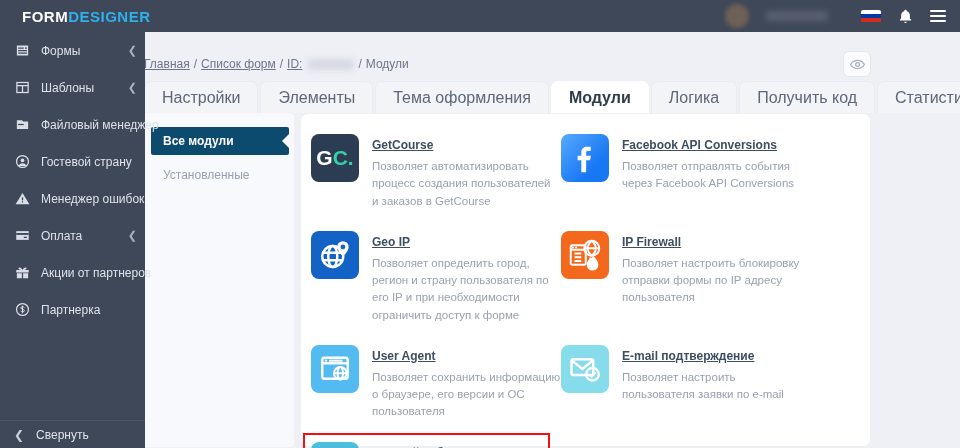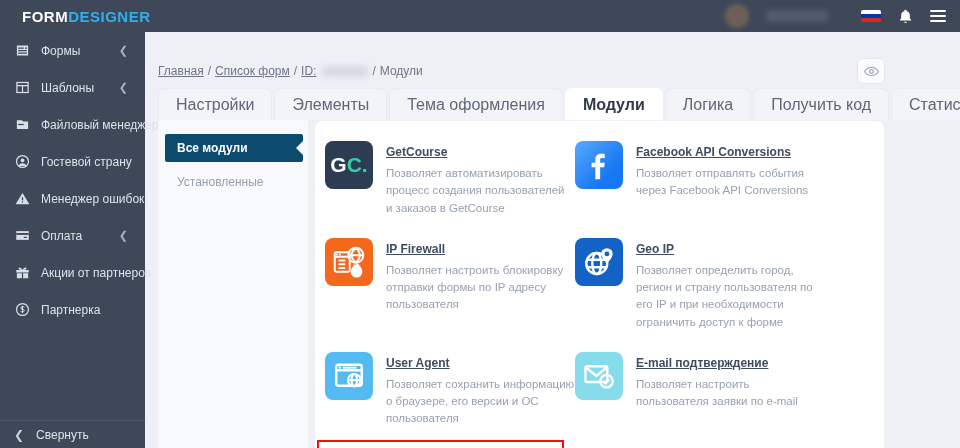--- a/index.html
+++ b/index.html
@@ -16,29 +16,29 @@
   .name-blur { width:62px; height:10px; border-radius:3px; background:#596070; filter:blur(3px); margin-right:16px; }
   .flag { width:20px; height:13px; border-radius:2px; overflow:hidden; display:flex; flex-direction:column; }
   .flag div { flex:1; }
   .flag .w { background:#ffffff; } .flag .b { background:#0039a6; } .flag .r { background:#d52b1e; }
   .icon-btn { background:none; border:none; cursor:pointer; display:flex; align-items:center; }
   .burger { display:flex; flex-direction:column; gap:3px; }
   .burger span { display:block; width:16px; height:2px; background:#ffffff; border-radius:1px; }
 
   
   .sidebar { position:absolute; top:32px; left:0; width:145px; height:416px; background:#3e4859; z-index:10; }
-  .side-item { display:flex; align-items:center; height:37px; padding:0 17px 0 14px; color:#dde2ea; font-size:12px; cursor:pointer; }
+  .side-item { display:flex; align-items:center; height:37px; padding:0 8px 0 14px; color:#dde2ea; font-size:12px; cursor:pointer; }
   .side-item .s-icon { width:16px; height:16px; margin-right:11px; flex:none; display:flex; align-items:center; justify-content:center; }
   .side-item .s-label { flex:1; white-space:nowrap; }
   .side-item .s-chev { color:#aab2c2; font-size:11px; }
   .side-collapse { position:absolute; bottom:0; left:0; width:100%; height:28px; display:flex; align-items:center; padding-left:14px; color:#dde2ea; font-size:12px; border-top:1px solid rgba(255,255,255,.07); cursor:pointer; }
   .side-collapse .s-chev { margin-right:12px; color:#cbd2dd; }
 
   
-  .content { position:absolute; left:145px; top:32px; width:750px; height:416px; padding:27px 10px 0 13px; }
+  .content { position:absolute; left:131px; top:32px; width:750px; height:416px; padding:20px 10px 0 13px; }
   .crumb-row { display:flex; align-items:center; height:24px; }
   .breadcrumb { font-size:12px; color:#6e7687; display:flex; align-items:center; gap:4px; }
   .breadcrumb a { color:#6e7687; text-decoration:underline; cursor:pointer; }
   .id-blur { display:inline-block; width:46px; height:11px; background:#d6d9e1; border-radius:3px; filter:blur(3px); margin-left:2px; }
   .eye-btn { margin-left:auto; width:28px; height:26px; background:#fbfbfd; border:1px solid #e4e7ee; border-radius:6px; display:flex; align-items:center; justify-content:center; cursor:pointer; }
 
   
   .tabs { display:flex; gap:2px; margin-top:5px; }
   .tab { padding:7px 17px 6px; font-size:16px; color:#5d6778; background:#f2f4f8; border:1px solid #e8ebf1; border-bottom:none; border-radius:7px 7px 0 0; cursor:pointer; white-space:nowrap; }
   .tab.active { background:#ffffff; color:#2f3a4b; font-weight:700; border-color:#ffffff; }
@@ -244,58 +244,58 @@
                 <path d="M15.8 4h-2.6c-2.3 0-3.8 1.6-3.8 4v2.4H6.8v3.2h2.6V22h3.4v-8.4h2.8l.5-3.2h-3.3V8.3c0-.9.3-1.3 1.2-1.3h2V4z"></path>
               </svg>
           </div>
           <div class="mod-text" style="width:220px">
             <a class="mod-title">Facebook API Conversions</a>
             <div class="mod-desc">Позволяет отправлять события через Facebook API Conversions</div>
           </div>
         </div>
 
         <div class="module">
+          <div class="mod-icon mi-geo">
+            <svg width="36" height="36" viewBox="0 0 24 24">
+                <g fill="none" stroke="#ffffff" stroke-width="1.6">
+                  <circle cx="10.5" cy="13" r="7"></circle>
+                  <ellipse cx="10.5" cy="13" rx="3" ry="7"></ellipse>
+                  <path d="M3.7 10.5h13.6M3.7 15.5h13.6"></path>
+                </g>
+                <path d="M17.3 2.8a3.8 3.8 0 0 1 3.8 3.8c0 2.8-3.8 6.4-3.8 6.4s-3.8-3.6-3.8-6.4a3.8 3.8 0 0 1 3.8-3.8z" fill="#ffffff"></path>
+                <circle cx="17.3" cy="6.6" r="1.6" fill="#1263c5"></circle>
+              </svg>
+          </div>
+          <div class="mod-text">
+            <a class="mod-title">Geo IP</a>
+            <div class="mod-desc">Позволяет определить город, регион и страну пользователя по его IP и при необходимости ограничить доступ к форме</div>
+          </div>
+        </div>
+
+        <div class="module">
           <div class="mod-icon mi-fw">
             <svg width="36" height="36" viewBox="0 0 24 24">
                 <g fill="none" stroke="#ffffff" stroke-width="1.3">
                   <circle cx="16.5" cy="7.5" r="5"></circle>
                   <path d="M11.5 7.5h10M16.5 2.5c-3.6 3.3-3.6 6.7 0 10M16.5 2.5c3.6 3.3 3.6 6.7 0 10"></path>
                   <rect x="2.5" y="5.5" width="10" height="13" rx="1"></rect>
                   <path d="M2.5 8.5h10M5 11h4.5M5 13.5h4.5M5 16h4.5"></path>
                 </g>
                 <circle cx="4" cy="7" r=".7" fill="#ffffff"></circle>
                 <circle cx="6" cy="7" r=".7" fill="#ffffff"></circle>
                 <path d="M17.5 12.5c2.2 2.4 3.4 4.2 3.4 6a3.9 3.9 0 0 1-7.8 0c0-1.2.6-2 1.2-3 .5-.9.8-1.6 1-2.4.6.7 1.5 1.5 2.2-.6z" fill="#ffffff"></path>
               </svg>
           </div>
           <div class="mod-text" style="width:220px">
             <a class="mod-title">IP Firewall</a>
             <div class="mod-desc">Позволяет настроить блокировку отправки формы по IP адресу пользователя</div>
           </div>
         </div>
 
         <div class="module">
-          <div class="mod-icon mi-geo">
-            <svg width="36" height="36" viewBox="0 0 24 24">
-                <g fill="none" stroke="#ffffff" stroke-width="1.6">
-                  <circle cx="10.5" cy="13" r="7"></circle>
-                  <ellipse cx="10.5" cy="13" rx="3" ry="7"></ellipse>
-                  <path d="M3.7 10.5h13.6M3.7 15.5h13.6"></path>
-                </g>
-                <path d="M17.3 2.8a3.8 3.8 0 0 1 3.8 3.8c0 2.8-3.8 6.4-3.8 6.4s-3.8-3.6-3.8-6.4a3.8 3.8 0 0 1 3.8-3.8z" fill="#ffffff"></path>
-                <circle cx="17.3" cy="6.6" r="1.6" fill="#1263c5"></circle>
-              </svg>
-          </div>
-          <div class="mod-text">
-            <a class="mod-title">Geo IP</a>
-            <div class="mod-desc">Позволяет определить город, регион и страну пользователя по его IP и при необходимости ограничить доступ к форме</div>
-          </div>
-        </div>
-
-        <div class="module">
           <div class="mod-icon mi-ua">
             <svg width="36" height="36" viewBox="0 0 24 24">
                 <g fill="none" stroke="#ffffff" stroke-width="1.6">
                   <rect x="3.5" y="4.5" width="17" height="14" rx="1.5"></rect>
                   <path d="M3.5 8.2h17"></path>
                 </g>
                 <circle cx="6" cy="6.4" r=".8" fill="#ffffff"></circle>
                 <rect x="8" y="5.8" width="9" height="1.3" fill="#ffffff"></rect>
                 <g fill="none" stroke="#ffffff" stroke-width="1.3">
                   <circle cx="15.5" cy="14.8" r="4.2"></circle>

